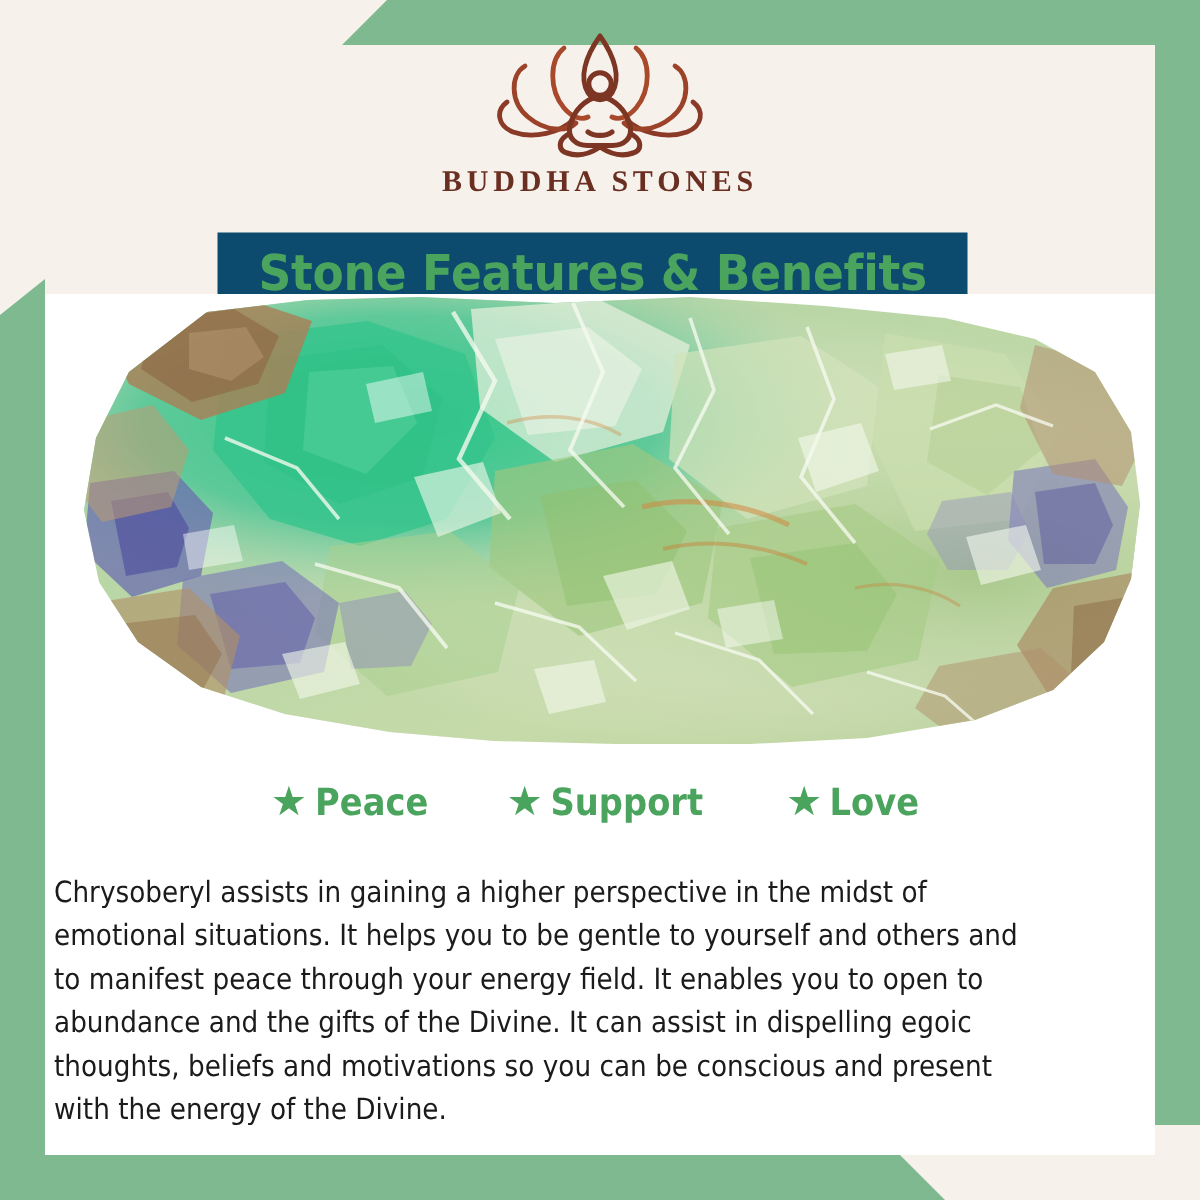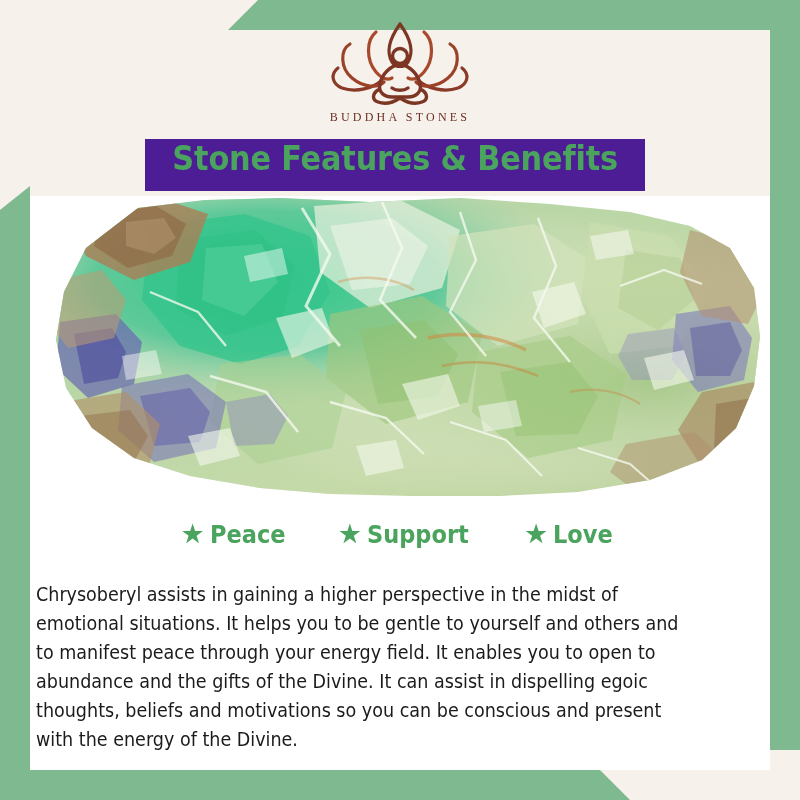--- a/index.html
+++ b/index.html
@@ -37,27 +37,27 @@
   
   .header{position:absolute;left:0;top:0;width:800px;height:196px;}
   .logo-wrap{
     position:absolute;left:0;top:18px;width:800px;
     display:flex;flex-direction:column;align-items:center;
   }
   .logo-mark{width:160px;height:88px;display:block;}
   .logo-text{
     margin-top:4px;
     font-family:"Liberation Serif", serif;
-    font-size:12px;letter-spacing:3.2px;color:#6b2f22;
-    font-weight:400;
+    font-size:20px;letter-spacing:3.2px;color:#6b2f22;
+    font-weight:700;
   }
   .title-band{
-    position:absolute;left:145px;top:139px;width:500px;height:52px;
-    background:#4c1d95;
-    display:flex;justify-content:center;
+    position:absolute;left:145px;top:155px;width:500px;height:52px;
+    background:#0c4a6e;
+    display:flex;align-items:center;justify-content:center;
   }
   .title-text{
     font-family:"DejaVu Sans", sans-serif;
     font-weight:bold;
     font-size:33px;
     color:#4aa45d;
     letter-spacing:-0.2px;
     transform:scaleX(0.92);
     transform-origin:center;
     white-space:nowrap;

